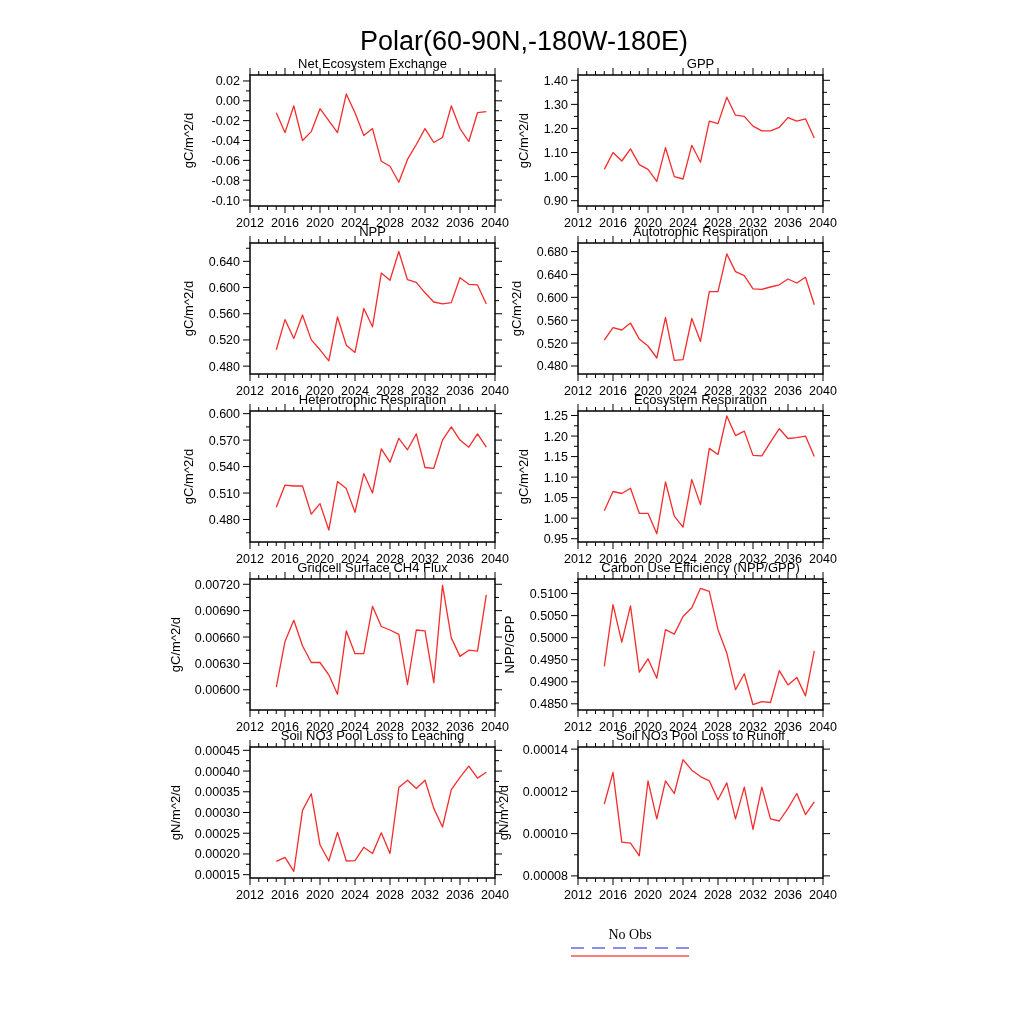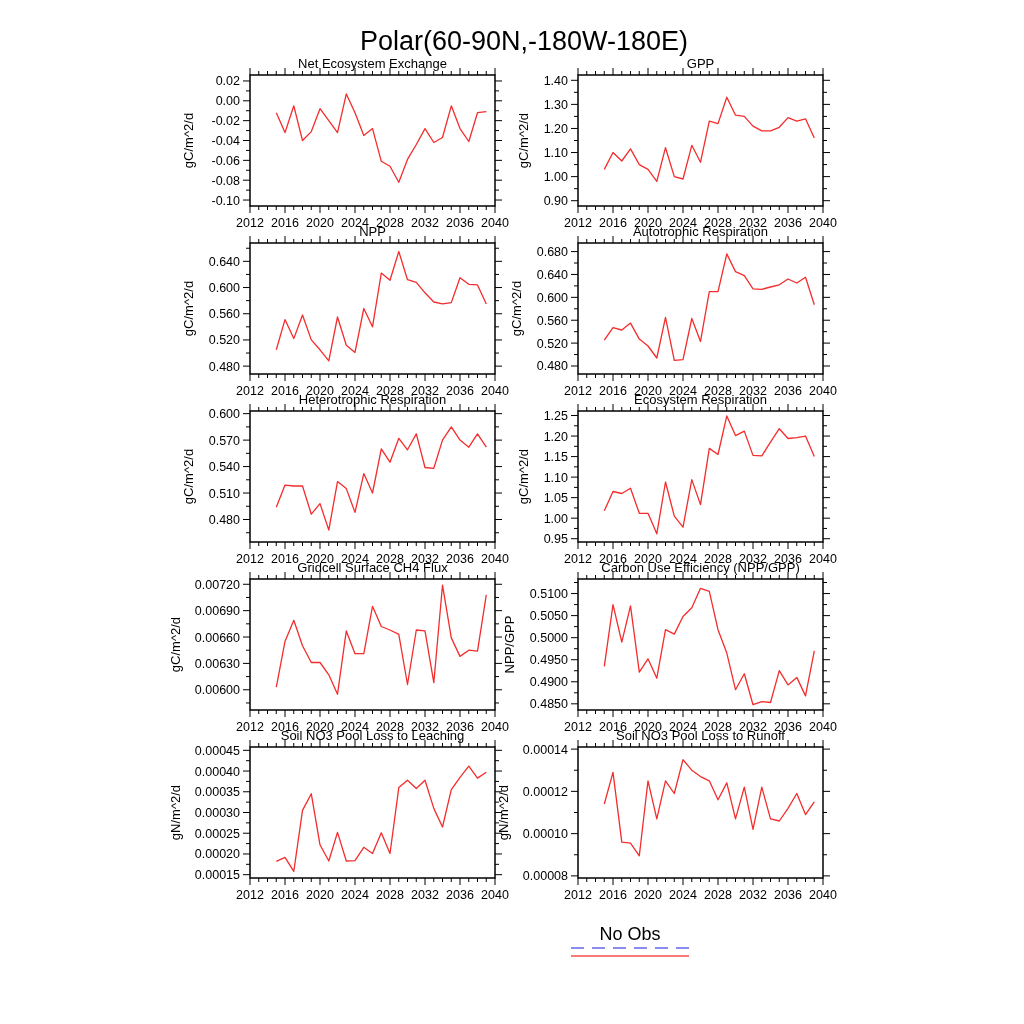--- a/index.html
+++ b/index.html
@@ -4,21 +4,21 @@
 <style>
   html,body{margin:0;padding:0;background:#ffffff;}
   body{width:1024px;height:1024px;position:relative;overflow:hidden;
        font-family:"Liberation Sans","DejaVu Sans",sans-serif;color:#000;}
   #page{position:absolute;inset:0;background:#fff;}
   #main-title{position:absolute;top:14px;left:0;width:1024px;margin:12px;
        text-align:center;font-size:27px;font-weight:normal;letter-spacing:0px;}
   #charts-svg{position:absolute;left:0;top:0;}
   svg text{font-family:"Liberation Sans","DejaVu Sans",sans-serif;fill:#000;}
   #legend{position:absolute;left:380px;top:926px;width:500px;text-align:center;}
-  .legend-label{font-size:18px;line-height:17px;display:block;}
+  .legend-label{font-size:14px;line-height:17px;display:block;font-family:Liberation Serif, serif;}
   .legend-line{height:2px;width:118px;margin:4px auto 6px auto;}
   #no-obs-line{background:repeating-linear-gradient(90deg,var(--noobs) 0 13px,transparent 13px 21px);}
   #model-line{height:1.6px;margin-top:5px;background:var(--model);}
 </style>
 </head>
 <body>
 
 <div id="page">
 
   <h1 id="main-title">Polar(60-90N,-180W-180E)</h1>

